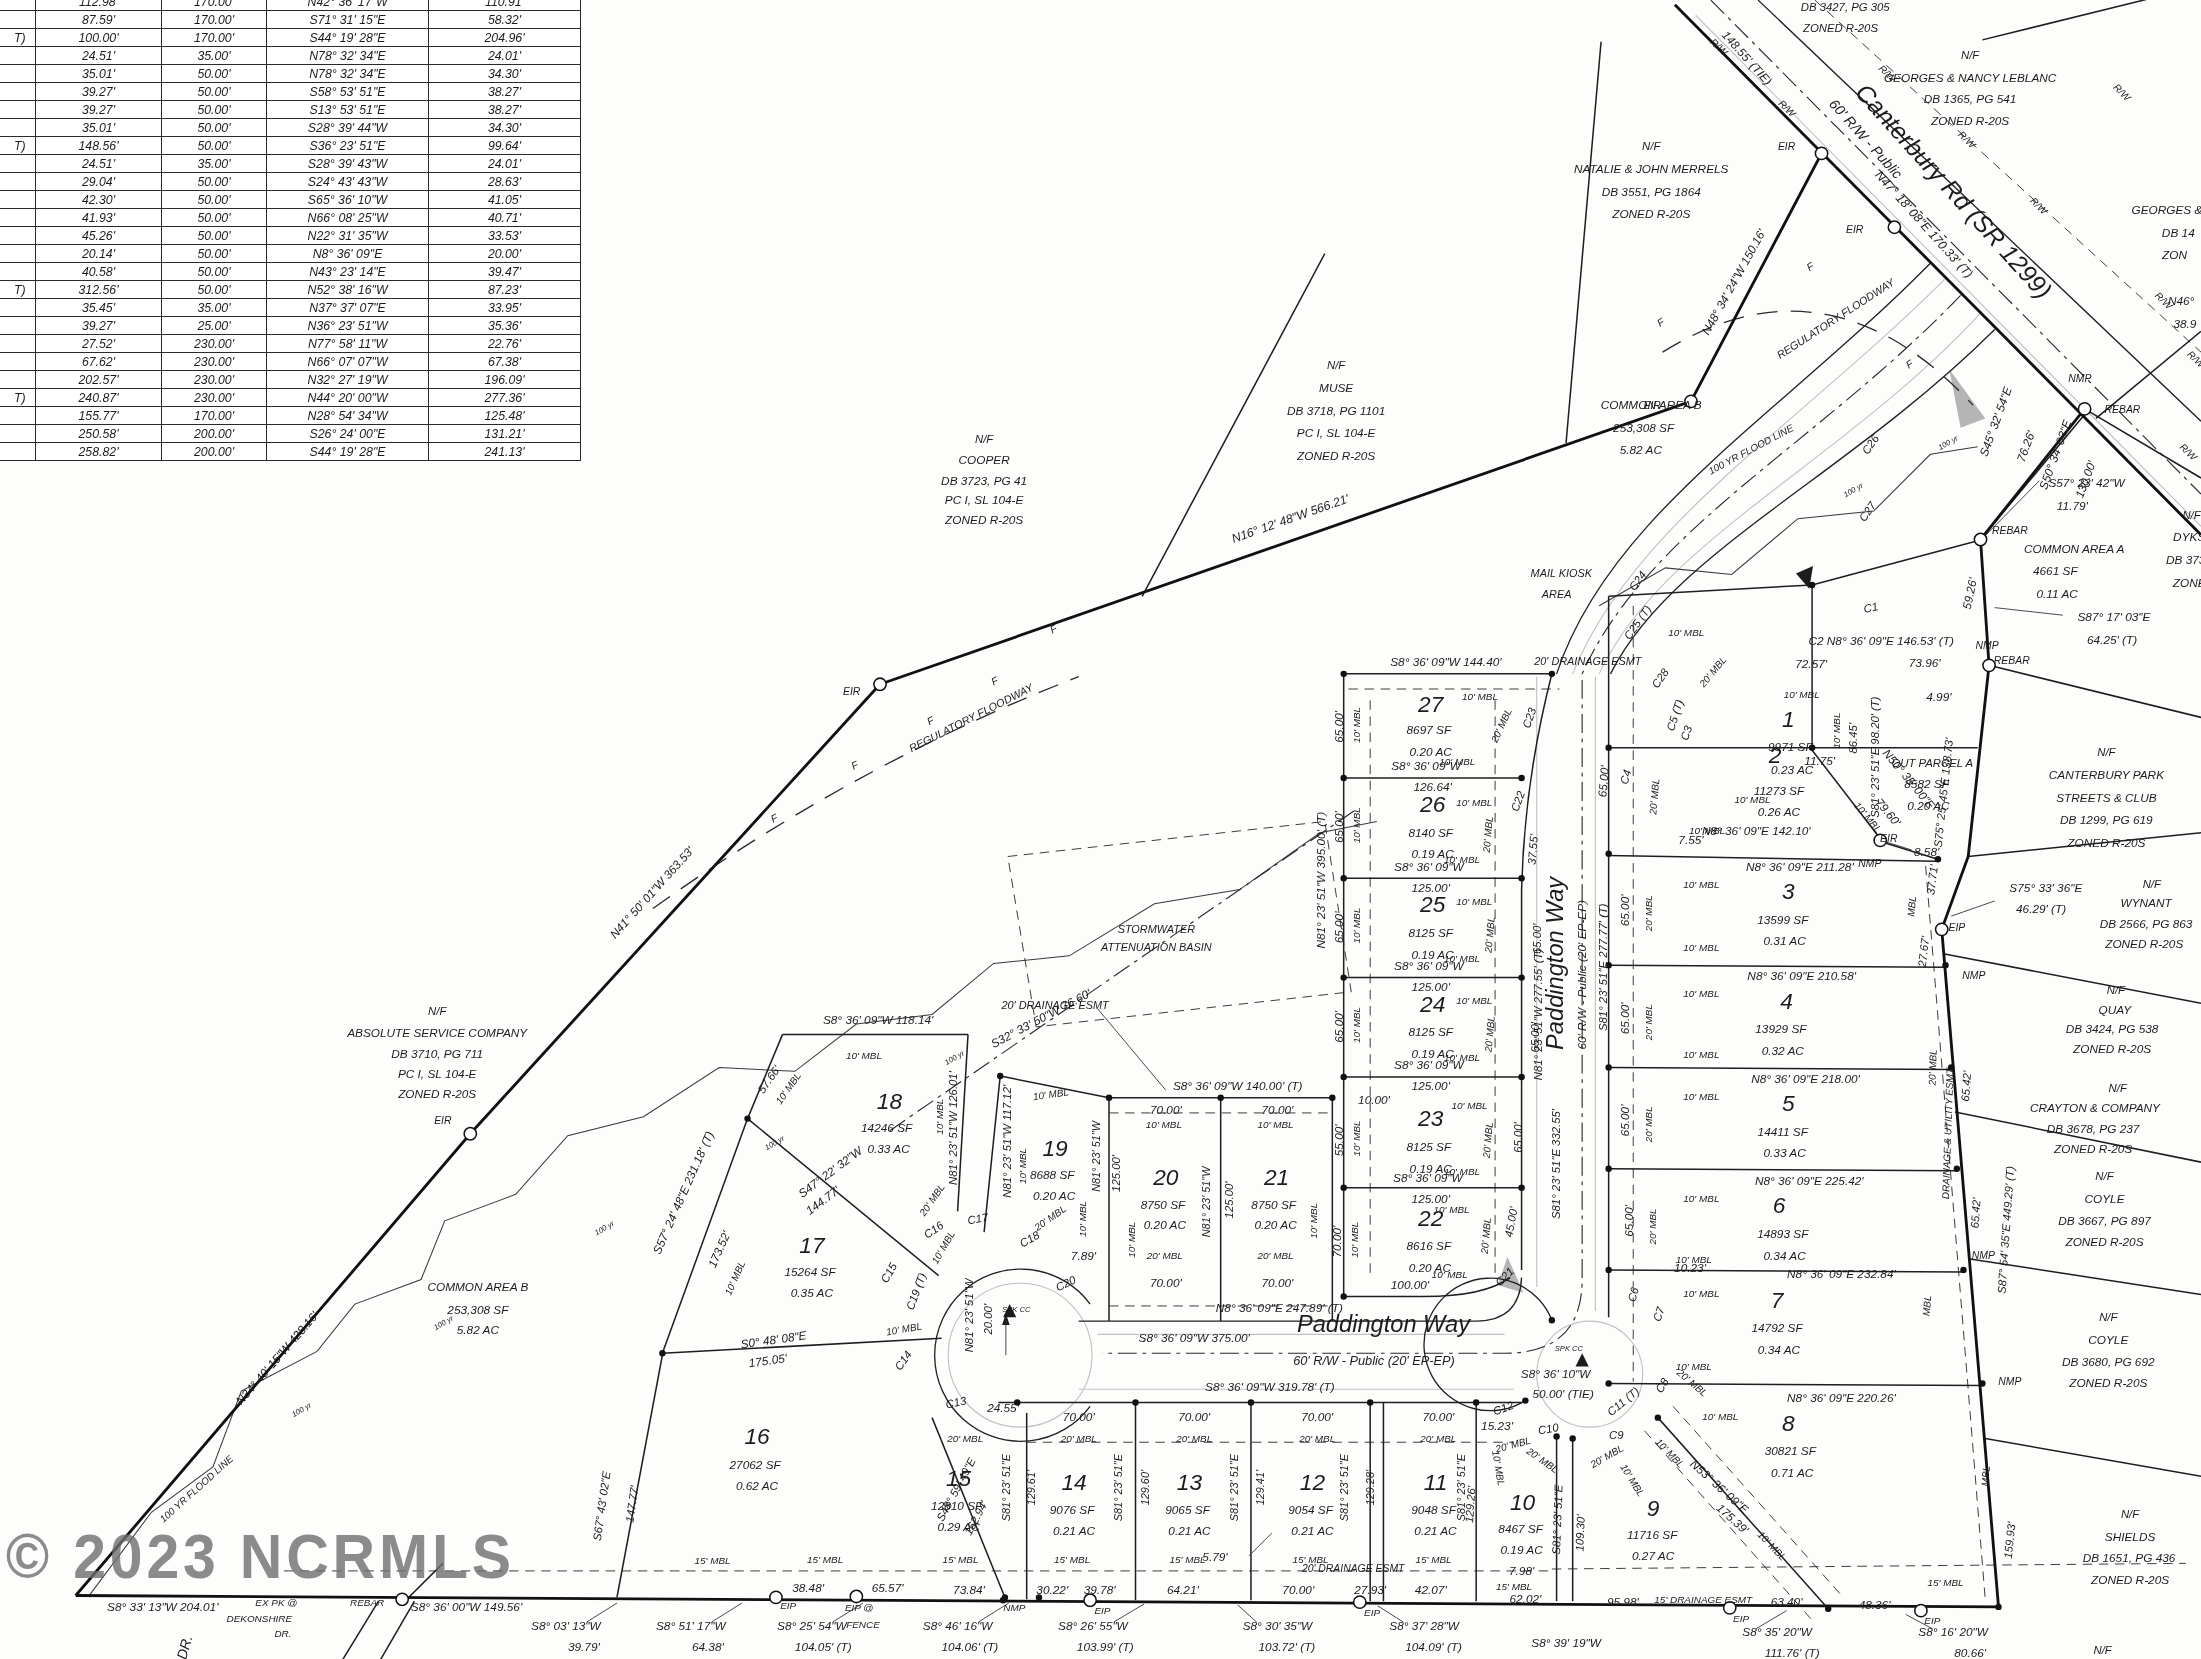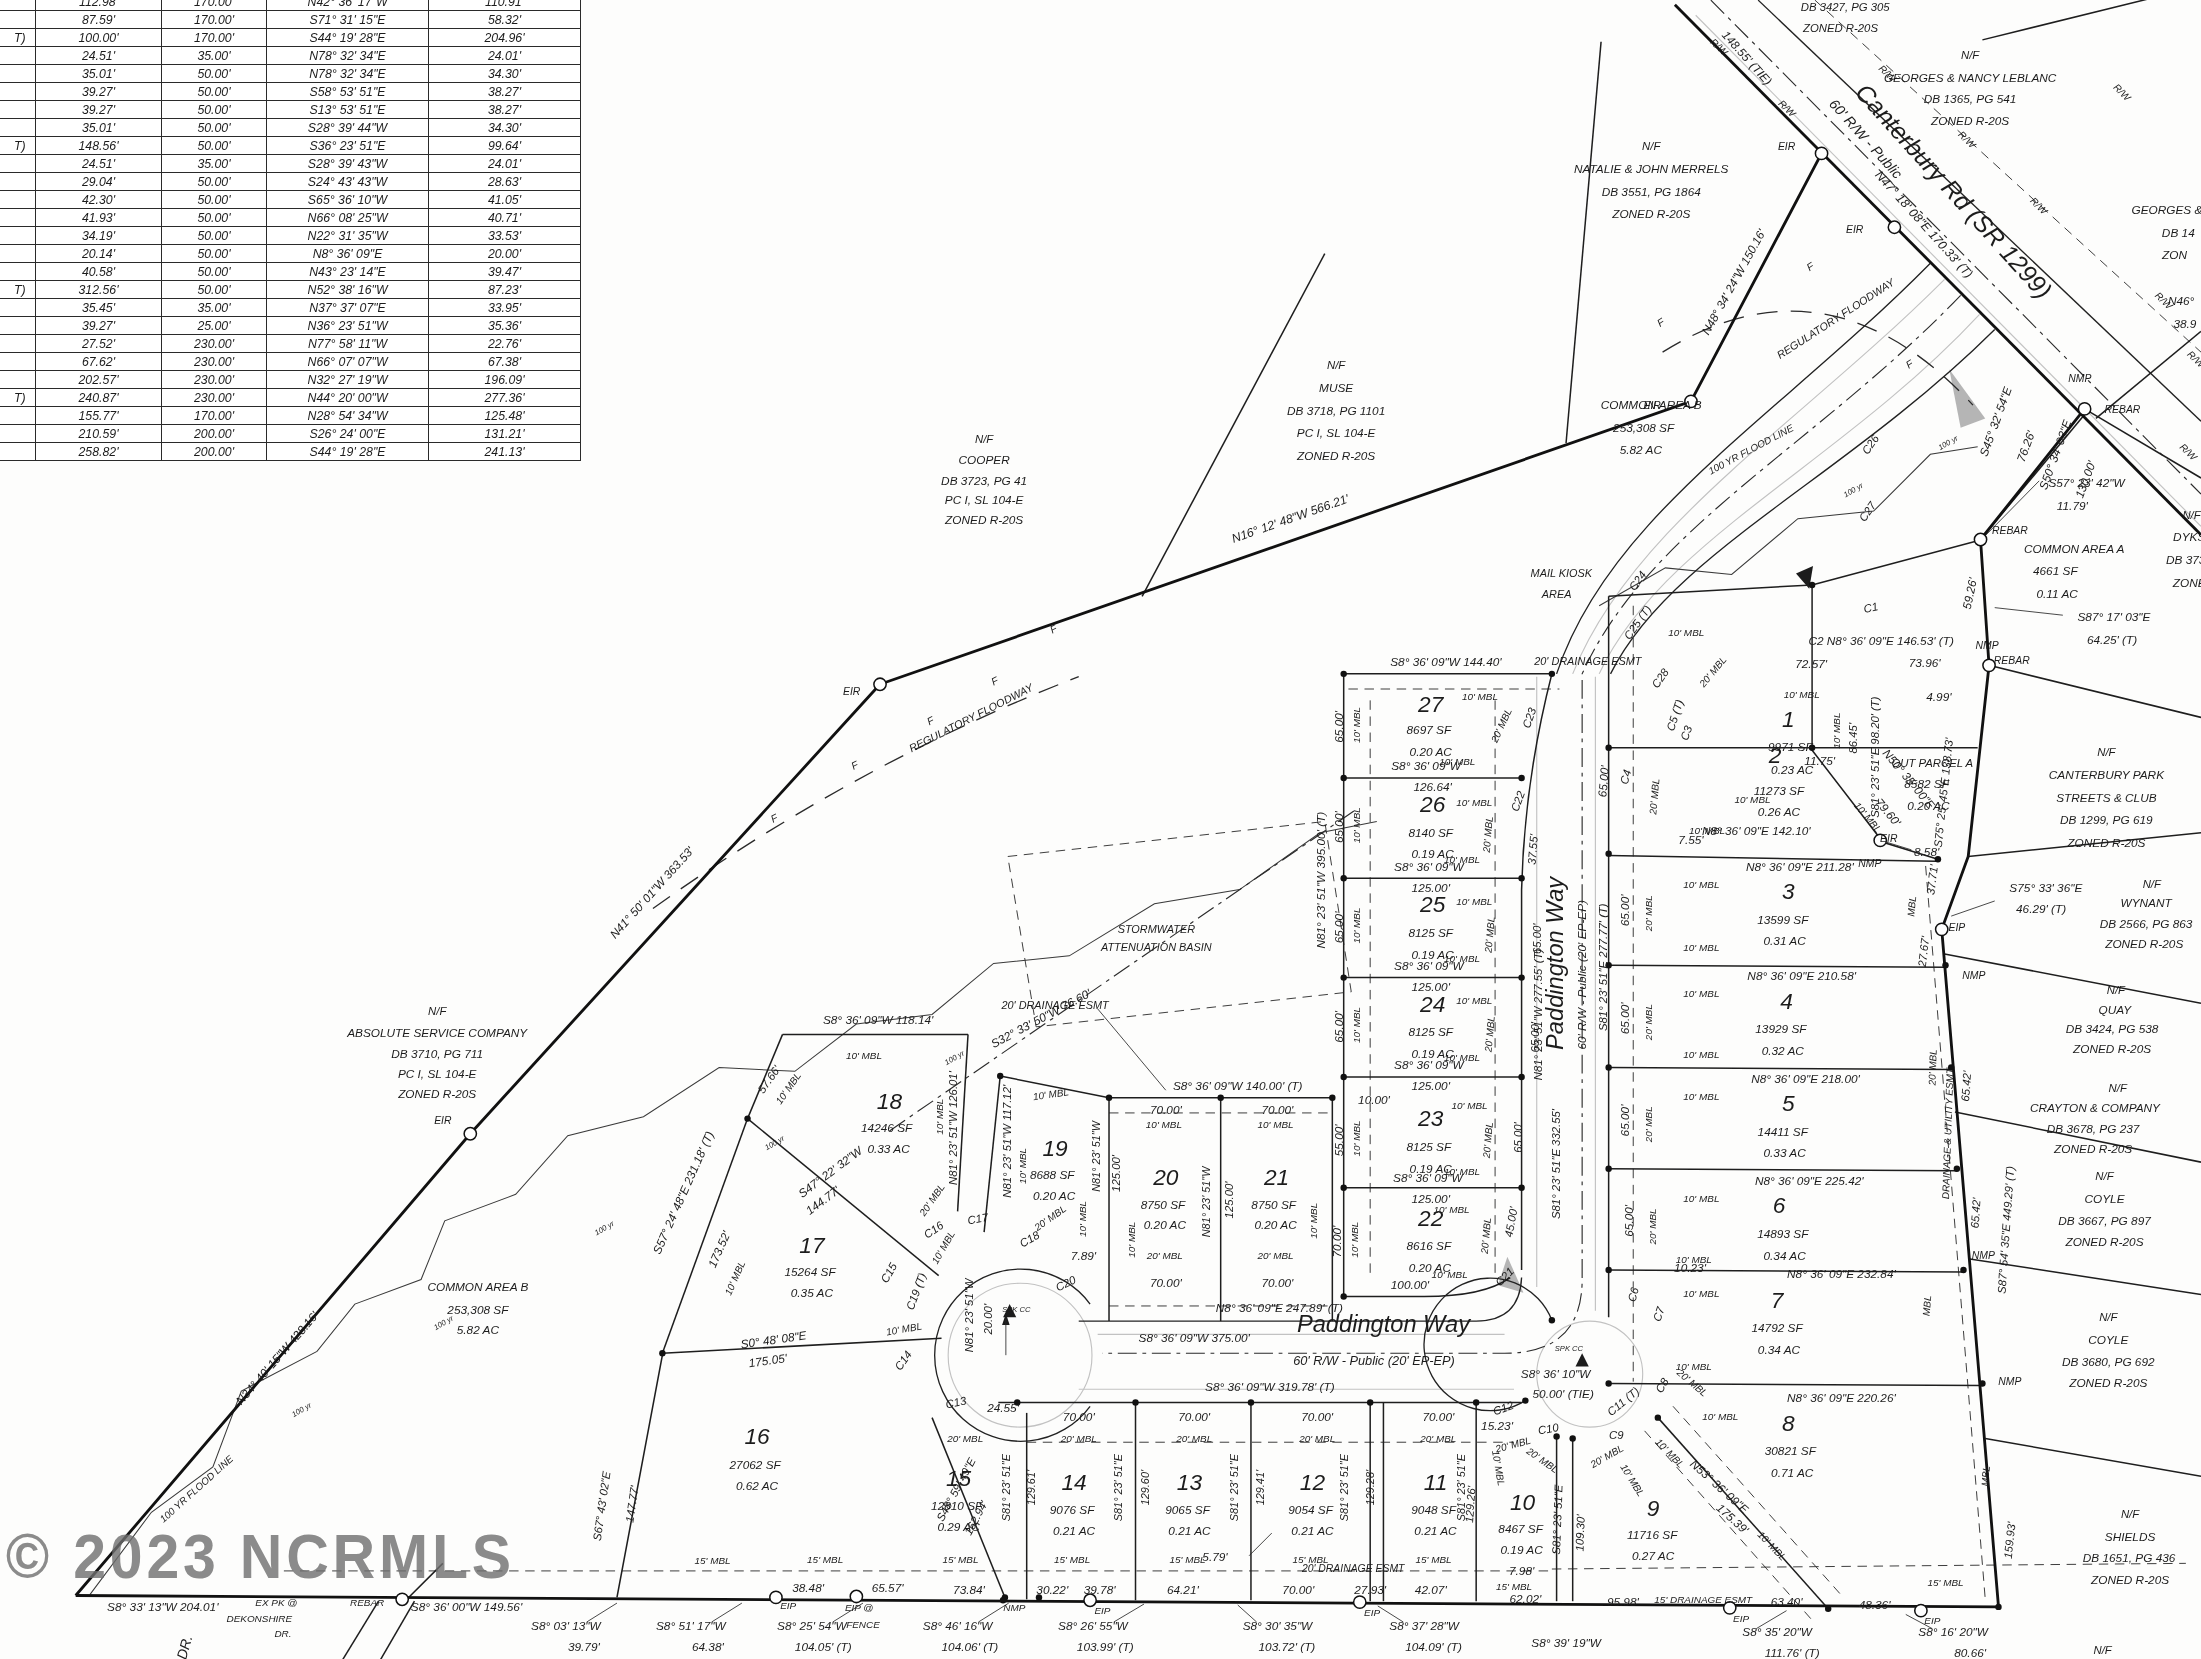--- a/index.html
+++ b/index.html
@@ -855,21 +855,21 @@
         </tr>
         <tr>
           <td class="c0"></td>
           <td class="c1">41.93'</td>
           <td class="c2">50.00'</td>
           <td class="c3">N66° 08' 25"W</td>
           <td class="c4">40.71'</td>
         </tr>
         <tr>
           <td class="c0"></td>
-          <td class="c1">34.19'</td>
+          <td class="c1">45.26'</td>
           <td class="c2">50.00'</td>
           <td class="c3">N22° 31' 35"W</td>
           <td class="c4">33.53'</td>
         </tr>
         <tr>
           <td class="c0"></td>
           <td class="c1">20.14'</td>
           <td class="c2">50.00'</td>
           <td class="c3">N8° 36' 09"E</td>
           <td class="c4">20.00'</td>
@@ -932,21 +932,21 @@
         </tr>
         <tr>
           <td class="c0"></td>
           <td class="c1">155.77'</td>
           <td class="c2">170.00'</td>
           <td class="c3">N28° 54' 34"W</td>
           <td class="c4">125.48'</td>
         </tr>
         <tr>
           <td class="c0"></td>
-          <td class="c1">210.59'</td>
+          <td class="c1">250.58'</td>
           <td class="c2">200.00'</td>
           <td class="c3">S26° 24' 00"E</td>
           <td class="c4">131.21'</td>
         </tr>
         <tr>
           <td class="c0"></td>
           <td class="c1">258.82'</td>
           <td class="c2">200.00'</td>
           <td class="c3">S44° 19' 28"E</td>
           <td class="c4">241.13'</td>

